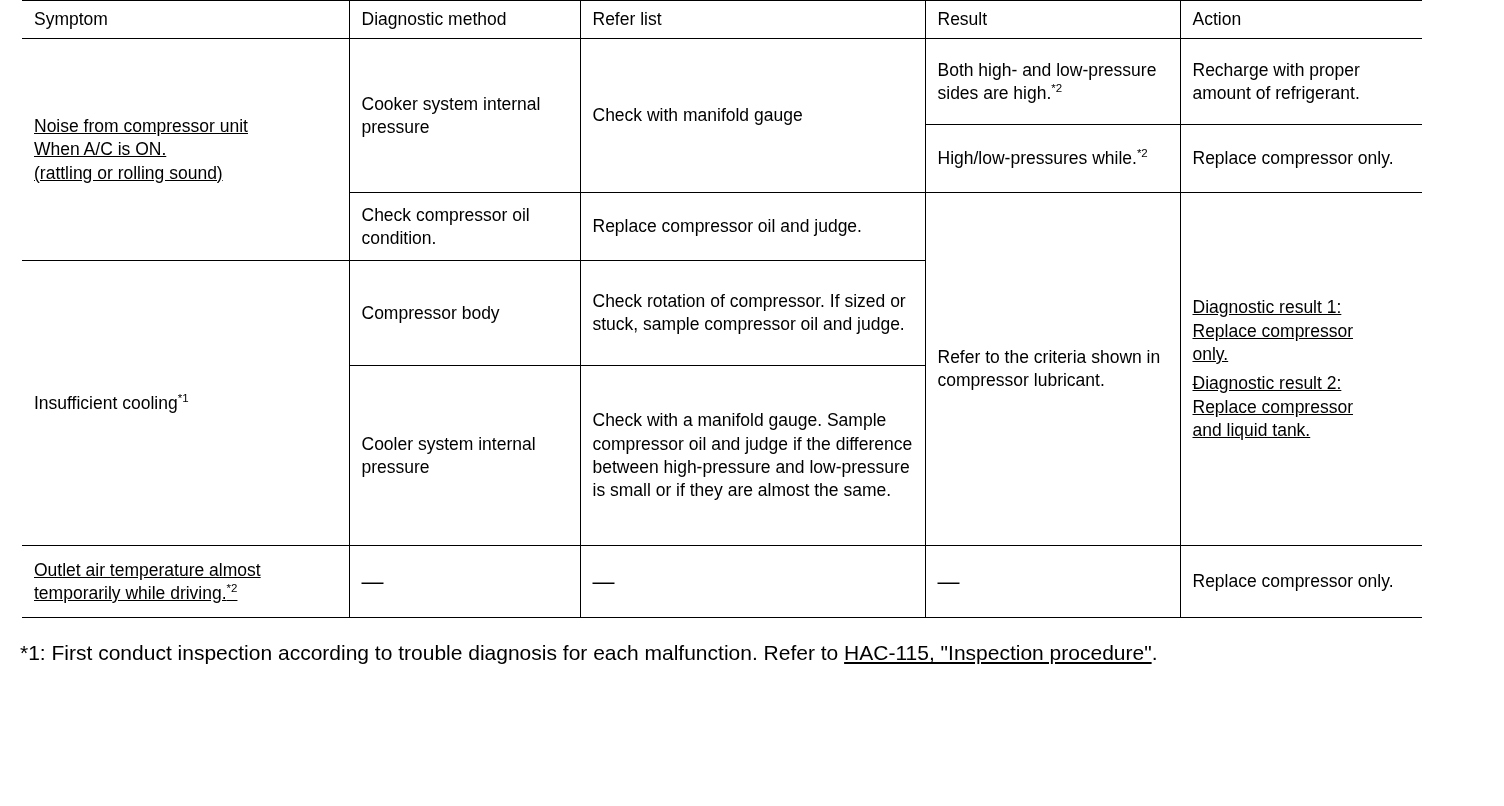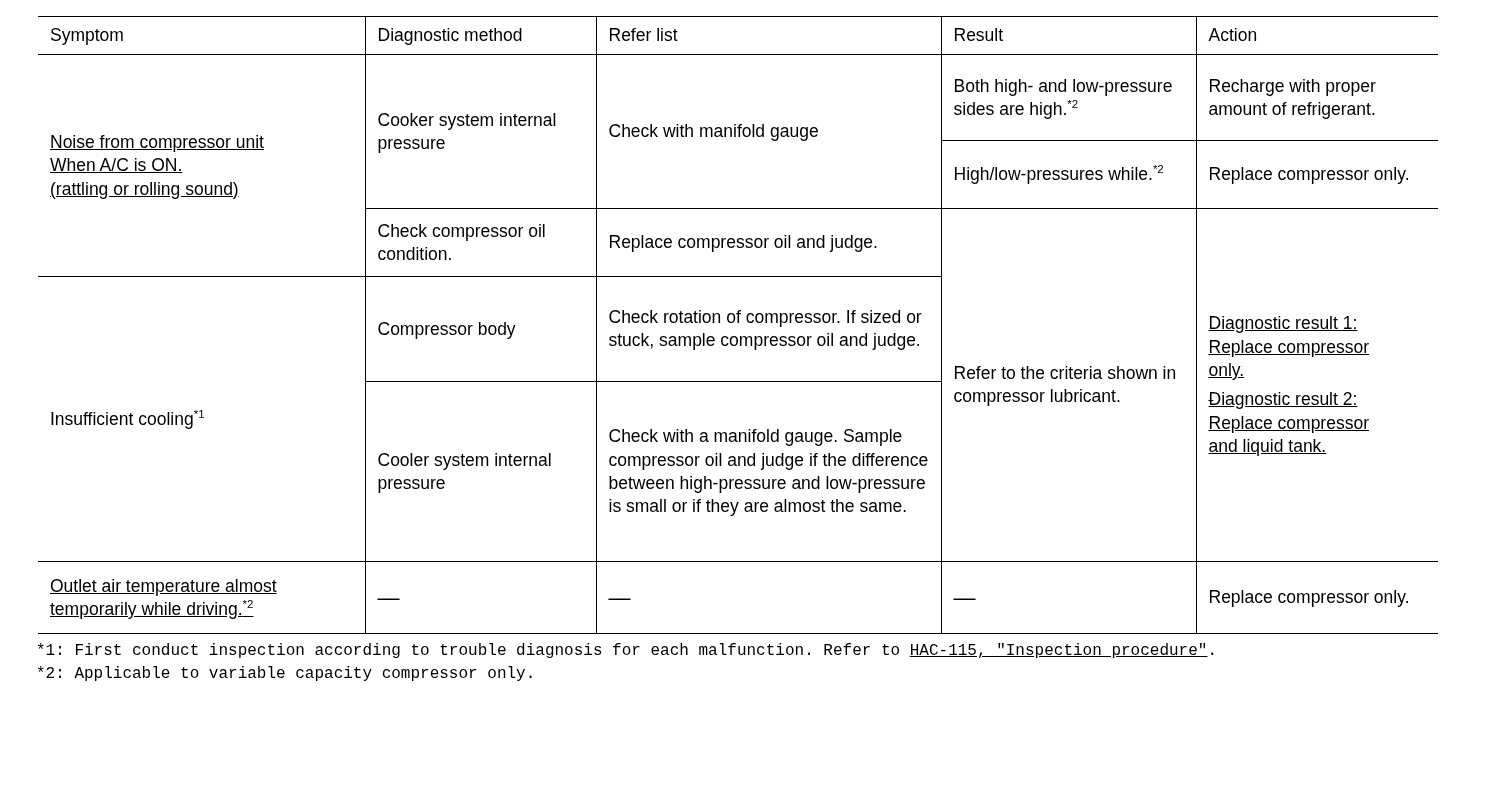--- a/index.html
+++ b/index.html
@@ -2,21 +2,21 @@
 <html><head>
 <meta charset="utf-8">
 <style>
   html,body{margin:0;padding:0;background:#fff;}
   body{
     width:1504px;height:806px;
     font-family:"Liberation Sans", sans-serif;
     color:#000;
     -webkit-font-smoothing:none;
   }
-  .sheet{position:relative;width:1504px;height:806px;box-sizing:border-box;padding:16px;}
+  .sheet{position:relative;width:1504px;height:806px;box-sizing:border-box;padding:0;}
 
   table.tbl{
     border-collapse:collapse;
     table-layout:fixed;
     width:1400px;
     margin:0 0 0 22px;
     font-size:17.5px;
   }
   table.tbl td, table.tbl th{
     border-left:1.6px solid #000;
@@ -52,25 +52,24 @@
 
   .dash{font-size:22px;line-height:1;letter-spacing:0;}
 
   sup{font-size:11.5px;vertical-align:super;line-height:0;}
 
   .lastrow td{border-bottom:4.5px solid #000;}
 
   .gap{height:6px;}
 
   .notes{
-    margin:7px 0 0 20px;
+    margin:22px 0 0 20px;
     width:1460px;
-    font-size:16px;
+    font-size:21px;
     line-height:1.28;
-    font-family:Liberation Mono, monospace;
   }
   .notes .line{white-space:normal;}
   .lnk{text-decoration:underline;}
   .n2{margin-top:2px;}
 
   .blk{display:block;text-decoration:underline;}
 </style>
 </head>
 <body>
 
@@ -152,16 +151,15 @@
         <td class="center mid dash">—</td>
         <td class="center mid dash">—</td>
         <td class="center mid dash">—</td>
         <td class="mid">Replace compressor only.</td>
       </tr>
     </tbody>
   </table>
 
   <div class="notes">
     <div class="line"><span>*1: First conduct inspection according to trouble diagnosis for each malfunction. Refer to </span><span class="lnk">HAC-115, "Inspection procedure"</span><span>.</span></div>
-    <div class="line n2">*2: Applicable to variable capacity compressor only.</div>
   </div>
 
 </div>
 
 </body></html>

